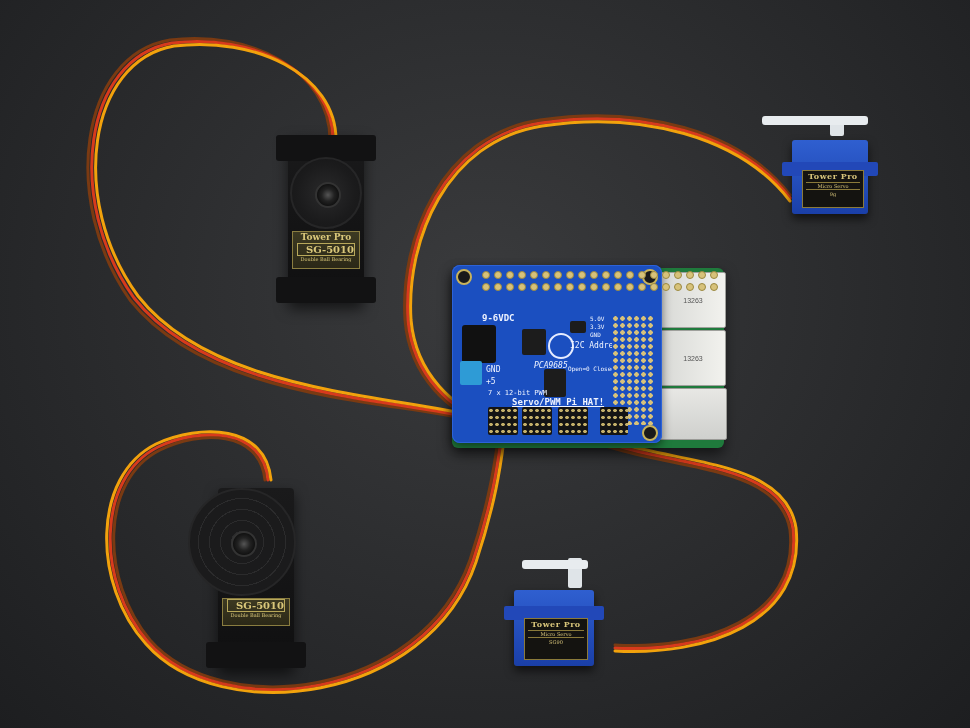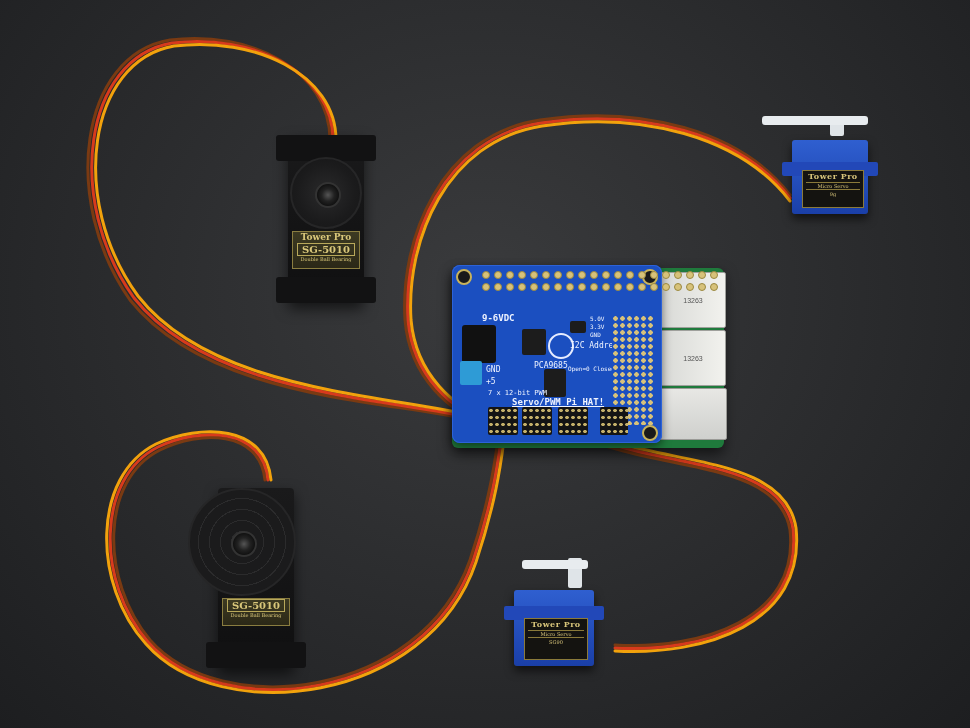--- a/index.html
+++ b/index.html
@@ -33,21 +33,21 @@
       margin: -11px 0 0 -11px; border-radius: 50%;
       background: radial-gradient(circle, #555 0%, #222 40%, #111 70%);
       border: 2px solid #333;
     }
     .label-gold {
       position: absolute; background: linear-gradient(#3d3a22, #2b2817);
       border: 1px solid #8a7d40; color: #d9c77a; text-align: center;
       font-family: "DejaVu Serif", serif;
     }
     .label-gold .l1 { font-size: 9px; font-weight: bold; line-height: 11px; }
-    .label-gold .l2 { font-size: 10px; font-weight: bold; border: 1px solid #b8a85a; margin: 0 4px; line-height: 11px; }
+    .label-gold .l2 { font-size: 10px; font-weight: bold; border: 1px solid #b8a85a; margin: 0 4px; line-height: 11px; text-align: right; }
     .label-gold .l3 { font-size: 5px; line-height: 7px; }
 
     
     .micro {
       position: absolute; background: linear-gradient(#2f5fd0, #1a3fa8);
       border-radius: 3px; box-shadow: 0 5px 10px rgba(0,0,0,.6);
     }
     .micro .ears {
       position: absolute; left: -10px; right: -10px; height: 14px;
       background: #2248b8; border-radius: 2px;
@@ -241,21 +241,21 @@
     </div>
 
     <div class="hat-text big" style="left:30px; top:48px;">9-6VDC</div>
     <div class="barrel"></div>
     <div class="terminal"></div>
     <div class="hat-text" style="left:34px; top:100px;">GND</div>
     <div class="hat-text" style="left:34px; top:112px;">+5</div>
 
     <div class="chip" style="left:70px; top:64px; width:24px; height:26px;"></div>
     <div class="cap" style="left:96px; top:68px;"></div>
-    <div class="hat-text" style="left:82px; top:96px;">PCA9685</div>
+    <div class="hat-text" style="left:82px; top:96px;font-style:italic;">PCA9685</div>
     <div class="chip" style="left:92px; top:104px; width:22px; height:28px;"></div>
     <div class="chip" style="left:118px; top:56px; width:16px; height:12px;"></div>
 
     <div class="hat-text" style="left:118px; top:76px;">I2C Address</div>
     <div class="hat-text" style="left:116px; top:100px; font-size:6px;">Open=0 Closed=1</div>
     <div class="hat-text" style="left:138px; top:50px; font-size:6px;">5.0V</div>
     <div class="hat-text" style="left:138px; top:58px; font-size:6px;">3.3V</div>
     <div class="hat-text" style="left:138px; top:66px; font-size:6px;">GND</div>
 
     <div class="proto"></div>

